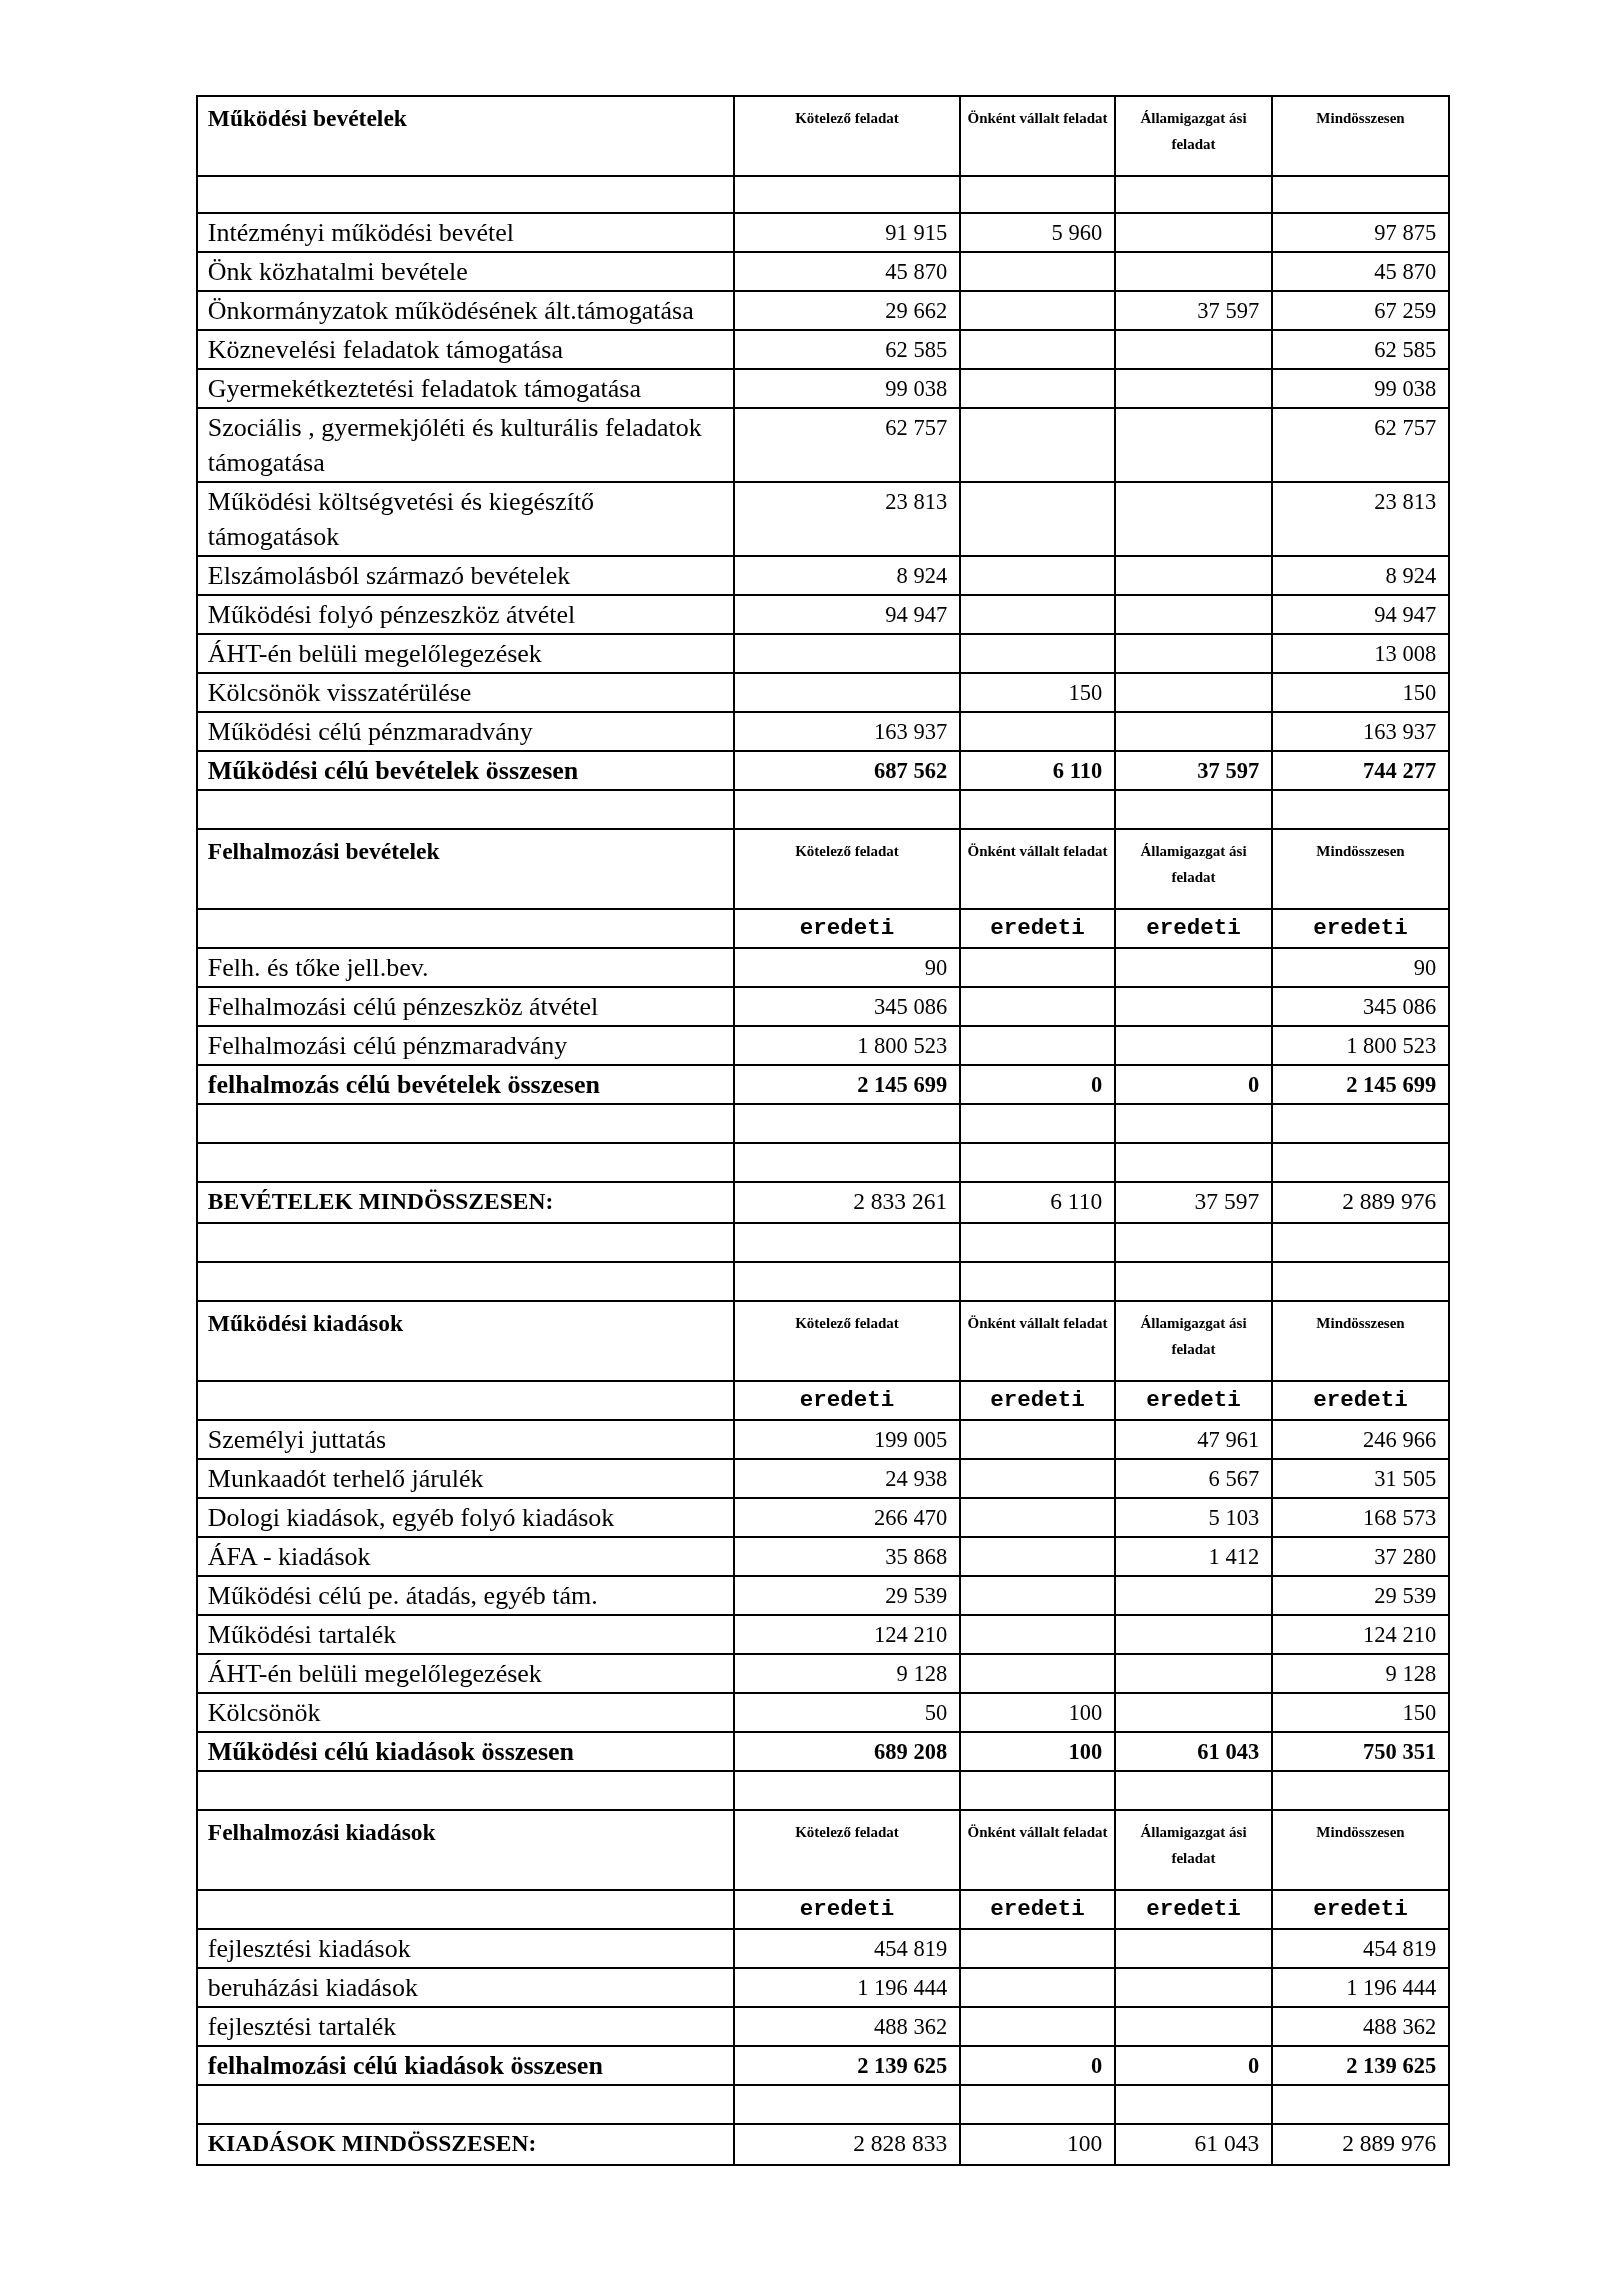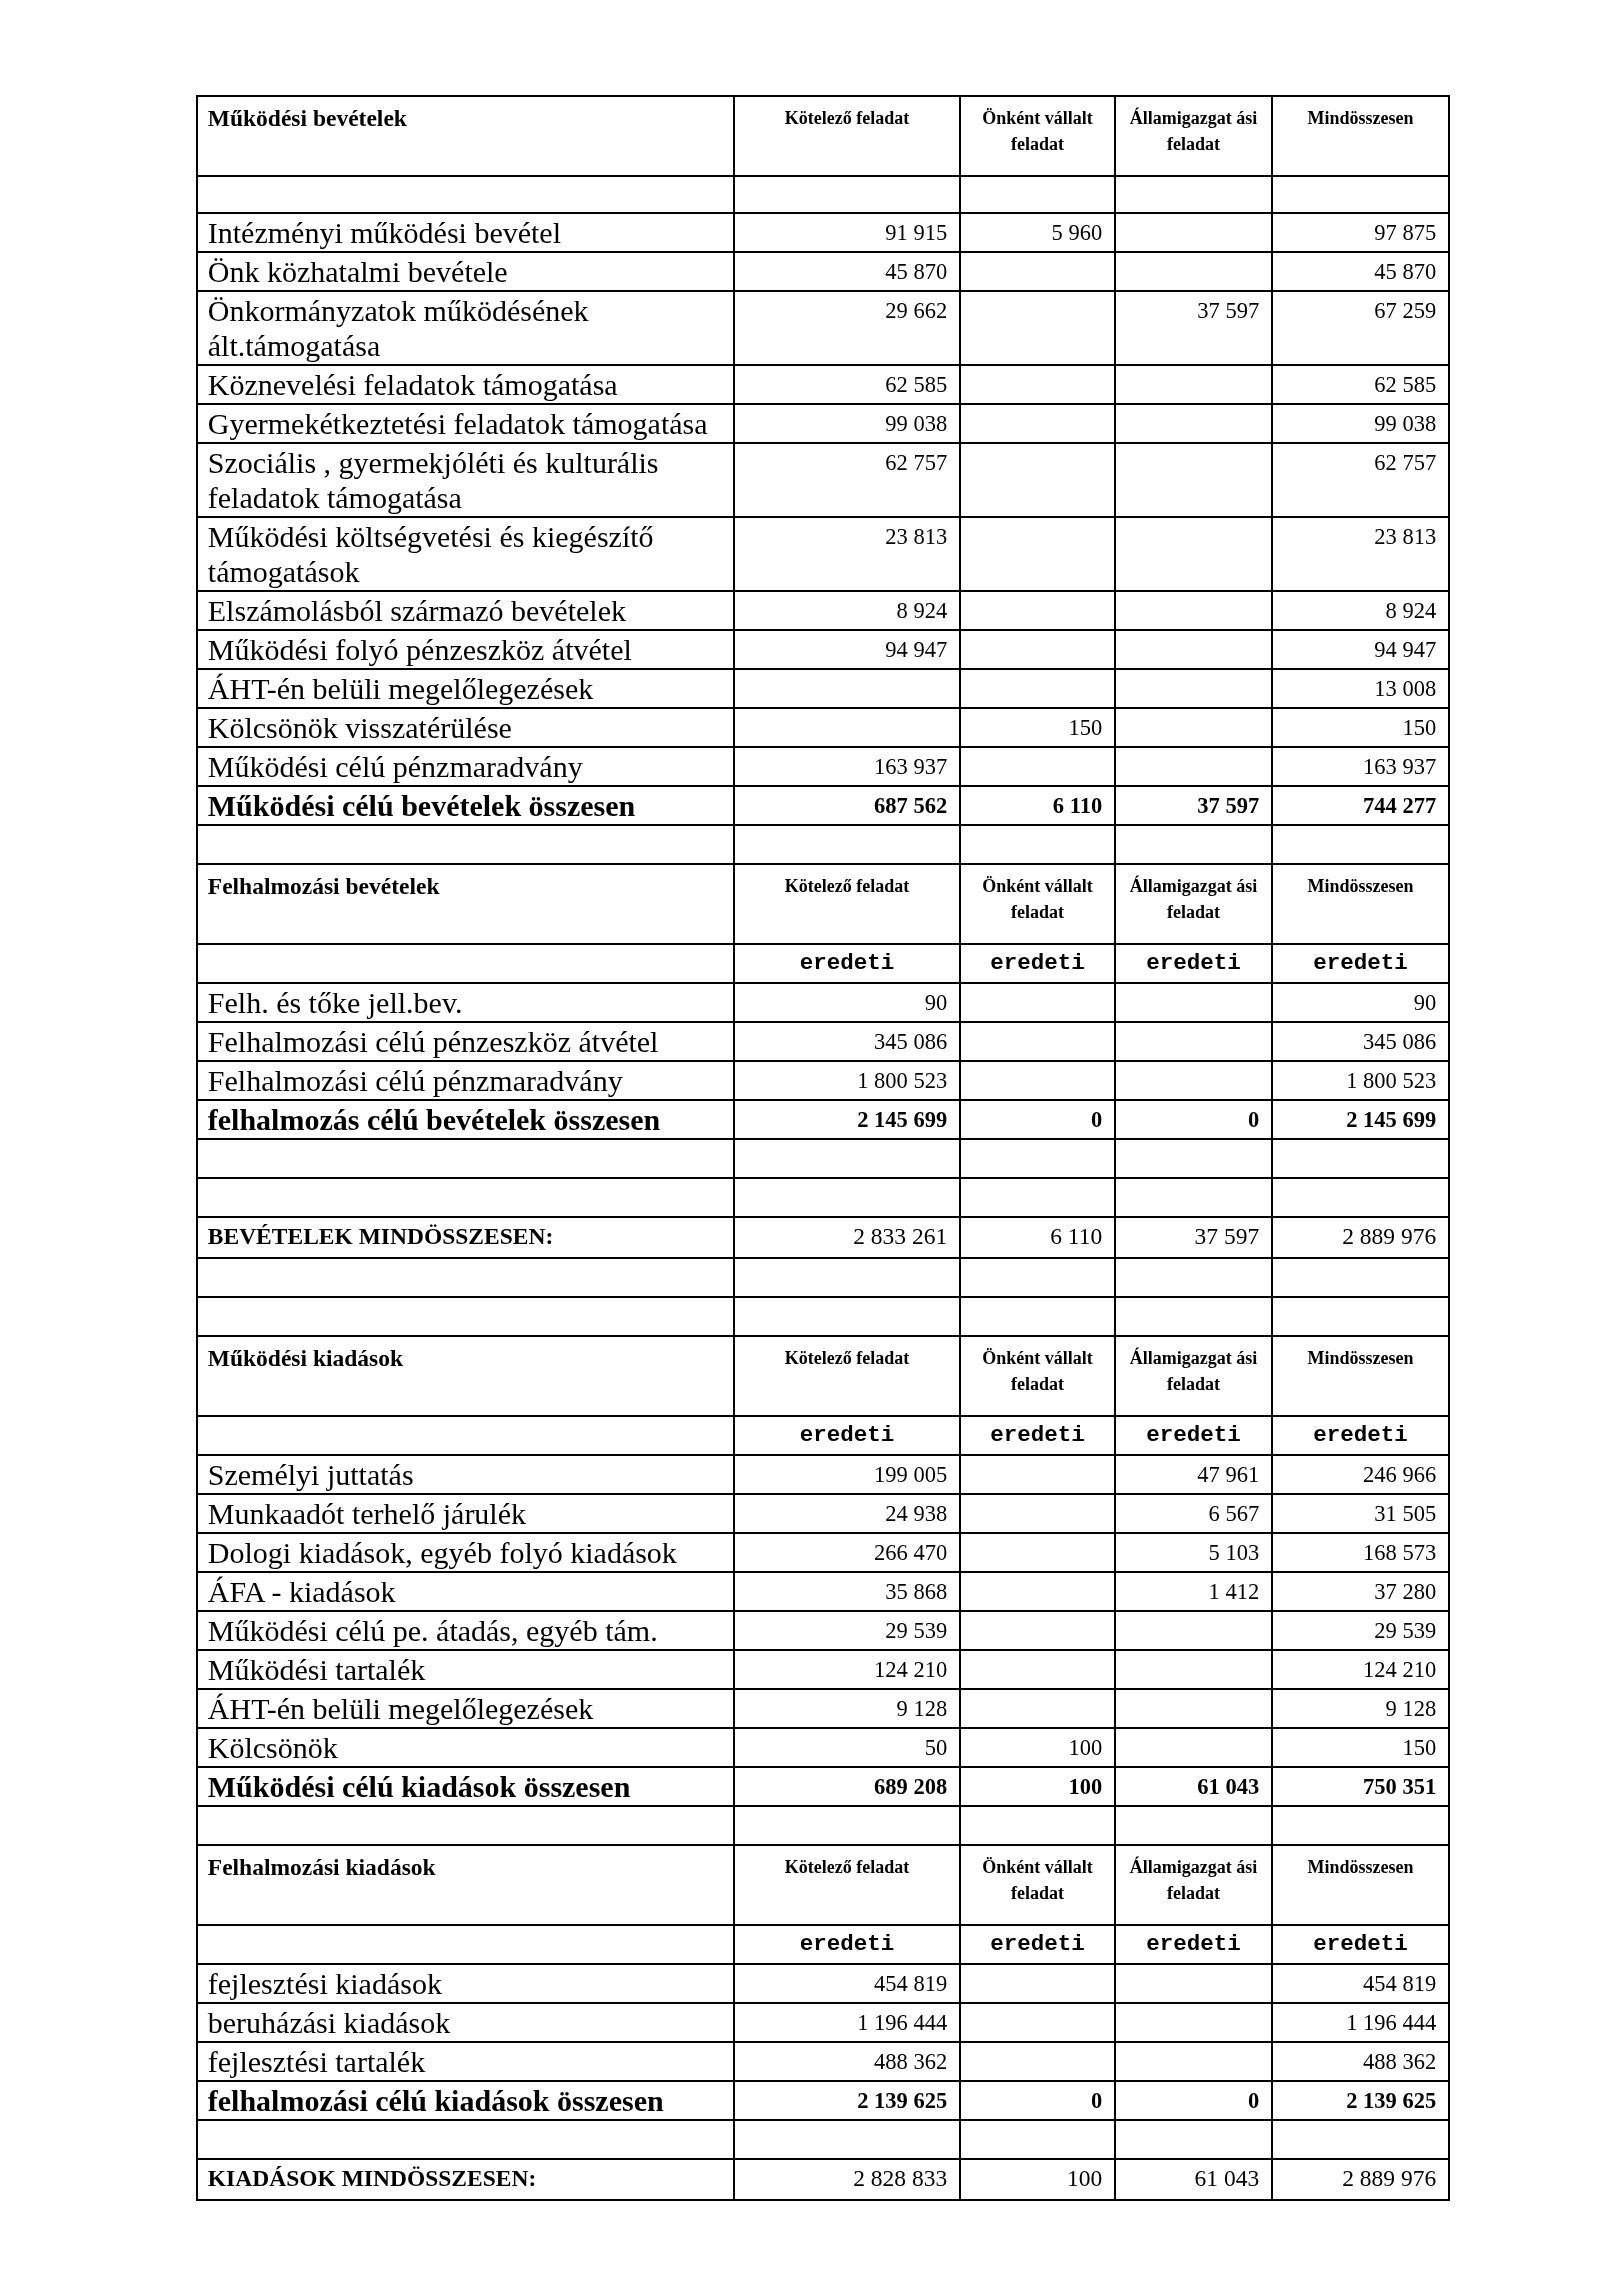--- a/index.html
+++ b/index.html
@@ -38,21 +38,21 @@
   
   .row-section td { height: 80px; border-top-width: 2.9px; border-bottom-width: 2.9px; }
   td.c-sectitle {
     font-size: 23.5px;
     font-weight: bold;
     padding: 7.8px 5.9px 0 9.8px;
     line-height: 27.4px;
     text-align: left;
   }
   td.c-colhead {
-    font-size: 18px;
+    font-size: 15px;
     font-weight: bold;
     text-align: center;
     padding: 7.8px 3.9px 0 3.9px;
     line-height: 26.5px;
   }
 
   
   .row-blank td { height: 37px; }
 
   
@@ -61,21 +61,21 @@
     font-size: 22.5px;
     font-weight: bold;
     text-align: center;
     line-height: 35px;
     font-family: Liberation Mono, monospace;
   }
 
   
   .row-data td { height: 36px; }
   td.c-label {
-    font-size: 30px;
+    font-size: 26px;
     text-align: left;
     padding: 1px 3.9px 1px 9.8px;
     line-height: 35px;
   }
   td.c-num {
     font-size: 22.5px;
     text-align: right;
     padding: 1px 11.8px 1px 3.9px;
     line-height: 35px;
   }

